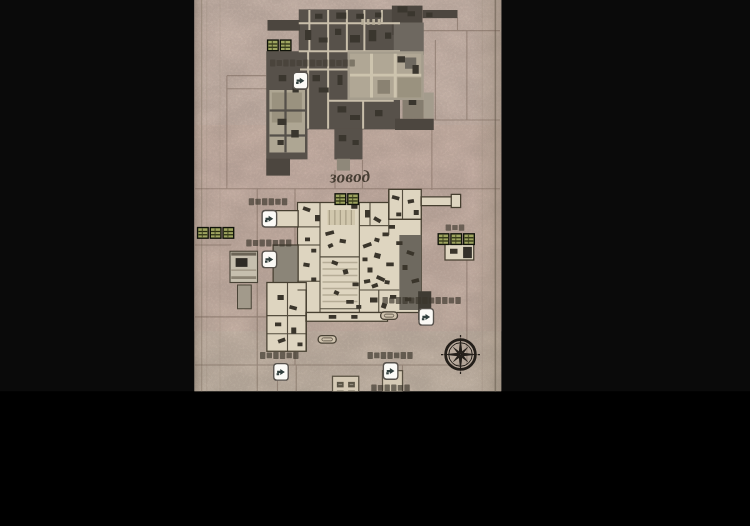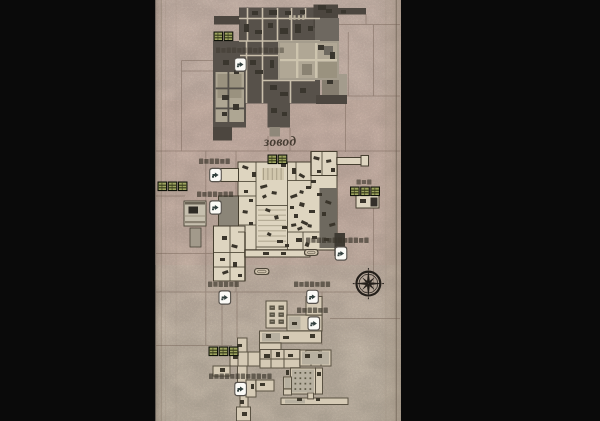--- a/index.html
+++ b/index.html
@@ -1,14 +1,14 @@
 <!DOCTYPE html>
 <html><head><meta charset="utf-8"><style>
 html,body{margin:0;padding:0;background:#000;}
-#stage{position:relative;width:600px;height:421px;overflow:hidden;font-family:"Liberation Sans",sans-serif;}
+#stage{position:relative;width:600px;height:313px;overflow:hidden;font-family:"Liberation Sans",sans-serif;}
 </style></head><body>
 <div id="stage">
 <svg width="600" height="421" viewBox="0 0 600 421">
 <defs>
 <linearGradient id="paperg" x1="0" y1="0" x2="0" y2="1">
  <stop offset="0" stop-color="#dcc8bc"></stop>
  <stop offset="0.33" stop-color="#dac4b8"></stop>
  <stop offset="0.62" stop-color="#d6c4b5"></stop>
  <stop offset="0.85" stop-color="#d2c5b4"></stop>
  <stop offset="1" stop-color="#cfc2b1"></stop>

